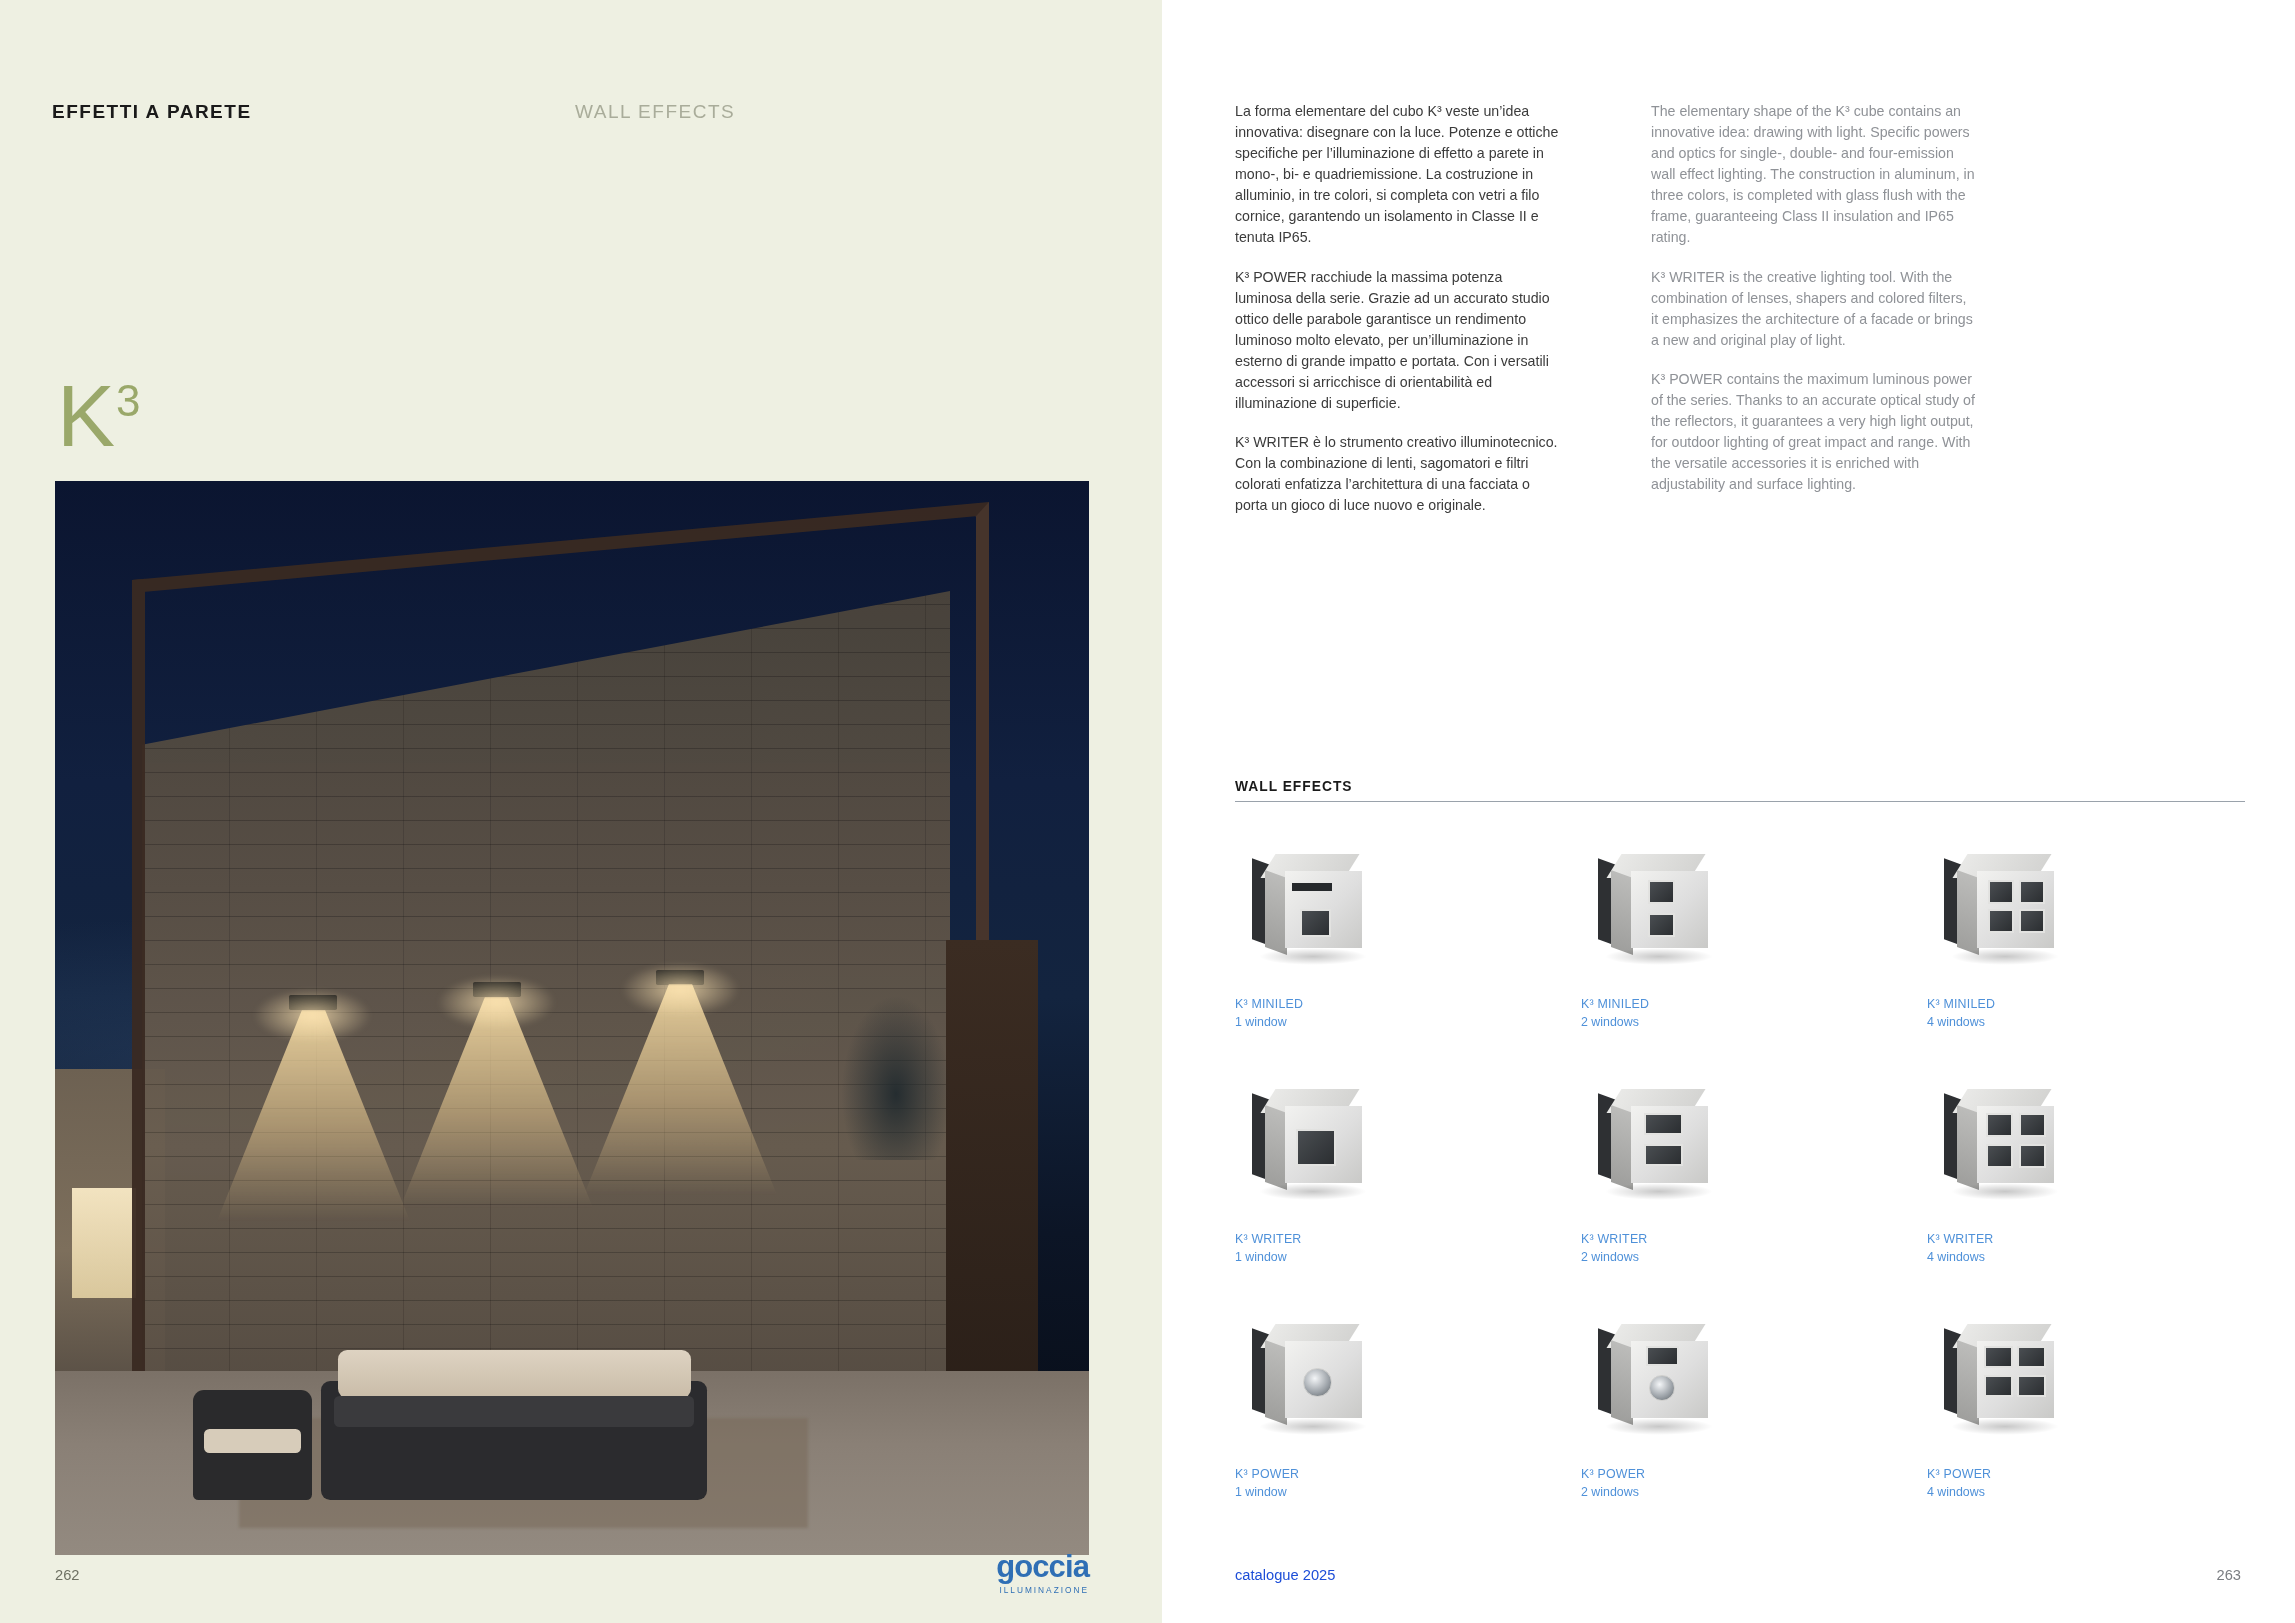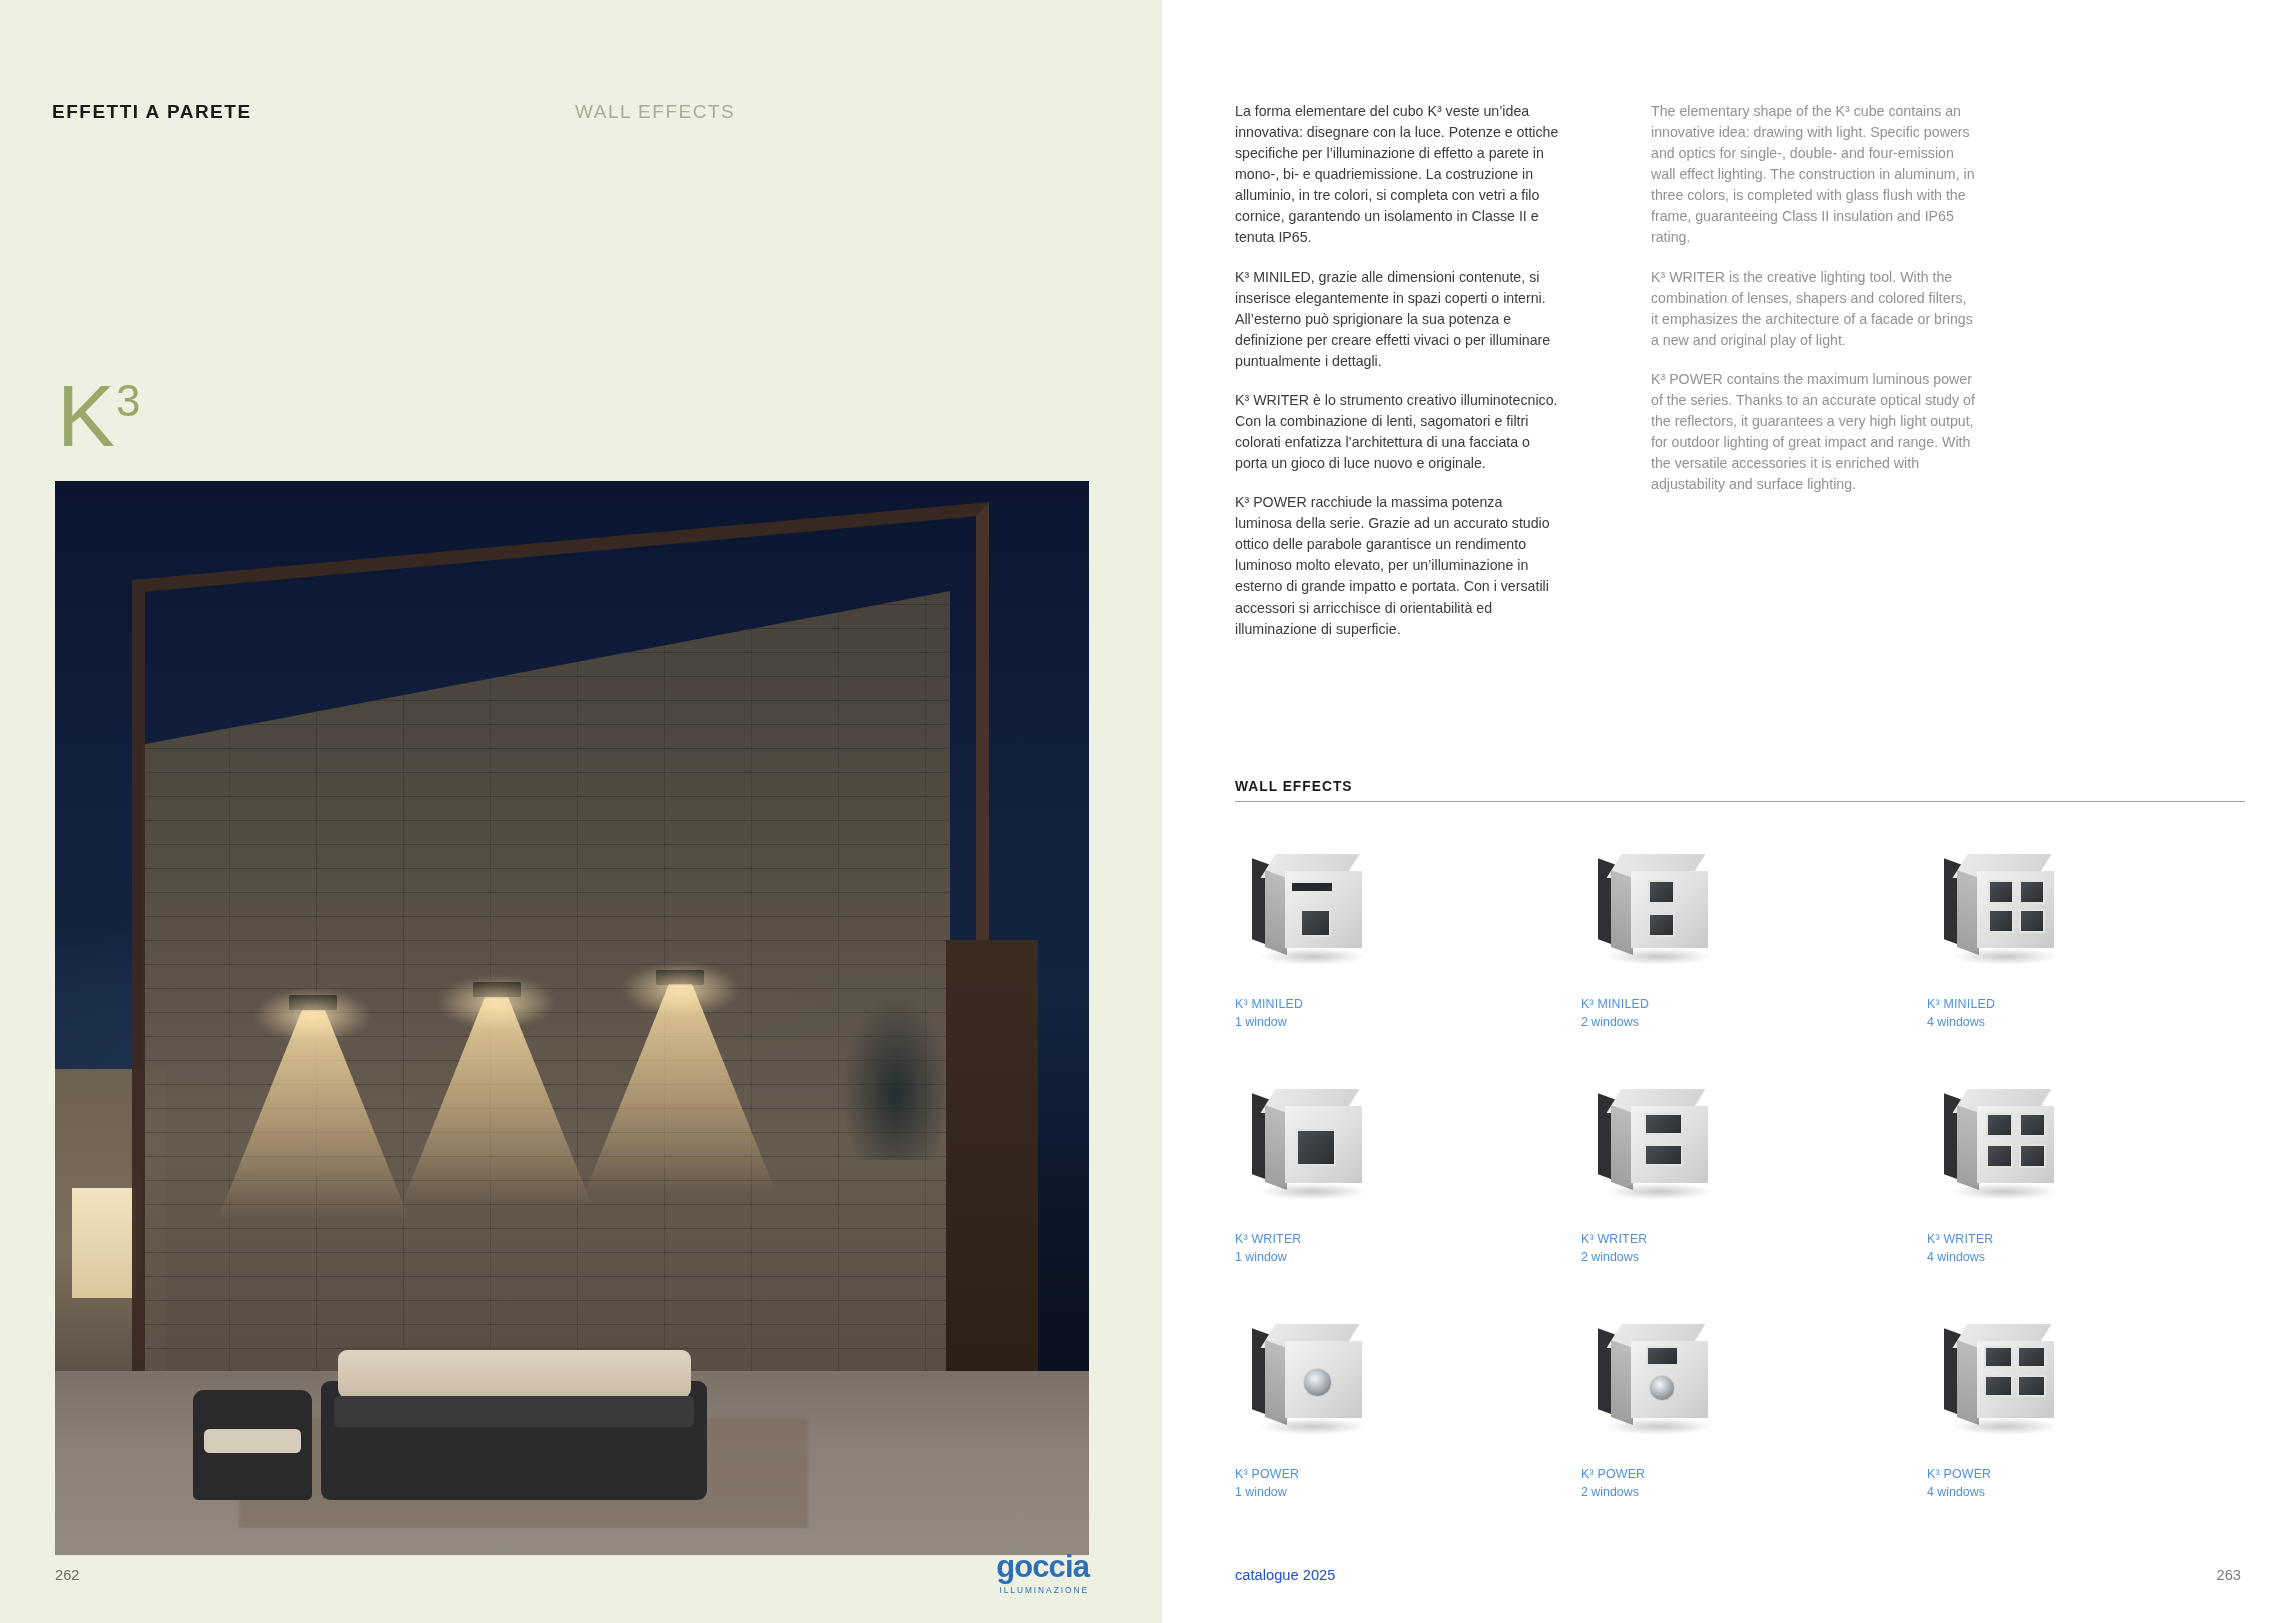--- a/index.html
+++ b/index.html
@@ -468,23 +468,22 @@
       <div class="brand-name">goccia</div>
       <div class="brand-sub">ILLUMINAZIONE</div>
     </div>
   </div>
 
   <div class="page-right"></div>
 
   <div class="cols">
     <div class="col it">
       <p>La forma elementare del cubo K³ veste un’idea innovativa: disegnare con la luce. Potenze e ottiche specifiche per l’illuminazione di effetto a parete in mono-, bi- e quadriemissione. La costruzione in alluminio, in tre colori, si completa con vetri a filo cornice, garantendo un isolamento in Classe II e tenuta IP65.</p>
-      <p>K³ MINILED, grazie alle dimensioni contenute, si inserisce elegantemente in spazi coperti o interni. All’esterno può sprigionare la sua potenza e definizione per creare effetti vivaci o per illuminare puntualmente i dettagli.</p>
+      <p>K³ POWER racchiude la massima potenza luminosa della serie. Grazie ad un accurato studio ottico delle parabole garantisce un rendimento luminoso molto elevato, per un’illuminazione in esterno di grande impatto e portata. Con i versatili accessori si arricchisce di orientabilità ed illuminazione di superficie.</p>
       <p>K³ WRITER è lo strumento creativo illuminotecnico. Con la combinazione di lenti, sagomatori e filtri colorati enfatizza l’architettura di una facciata o porta un gioco di luce nuovo e originale.</p>
-      <p>K³ POWER racchiude la massima potenza luminosa della serie. Grazie ad un accurato studio ottico delle parabole garantisce un rendimento luminoso molto elevato, per un’illuminazione in esterno di grande impatto e portata. Con i versatili accessori si arricchisce di orientabilità ed illuminazione di superficie.</p>
     </div>
     <div class="col en">
       <p>The elementary shape of the K³ cube contains an innovative idea: drawing with light. Specific powers and optics for single-, double- and four-emission wall effect lighting. The construction in aluminum, in three colors, is completed with glass flush with the frame, guaranteeing Class II insulation and IP65 rating.</p>
       <p>K³ WRITER is the creative lighting tool. With the combination of lenses, shapers and colored filters, it emphasizes the architecture of a facade or brings a new and original play of light.</p>
       <p>K³ POWER contains the maximum luminous power of the series. Thanks to an accurate optical study of the reflectors, it guarantees a very high light output, for outdoor lighting of great impact and range. With the versatile accessories it is enriched with adjustability and surface lighting.</p>
     </div>
   </div>
 
   <div class="section-title">WALL EFFECTS</div>
   <div class="section-rule"></div>

